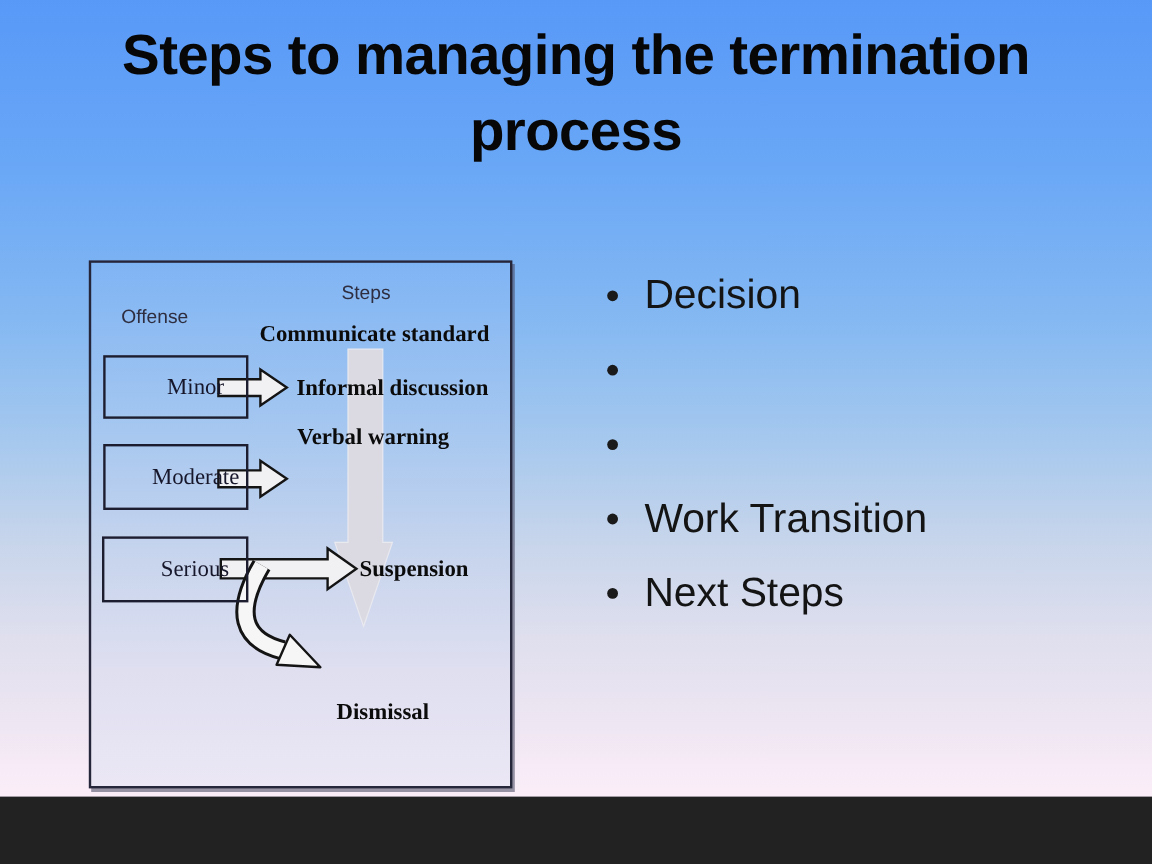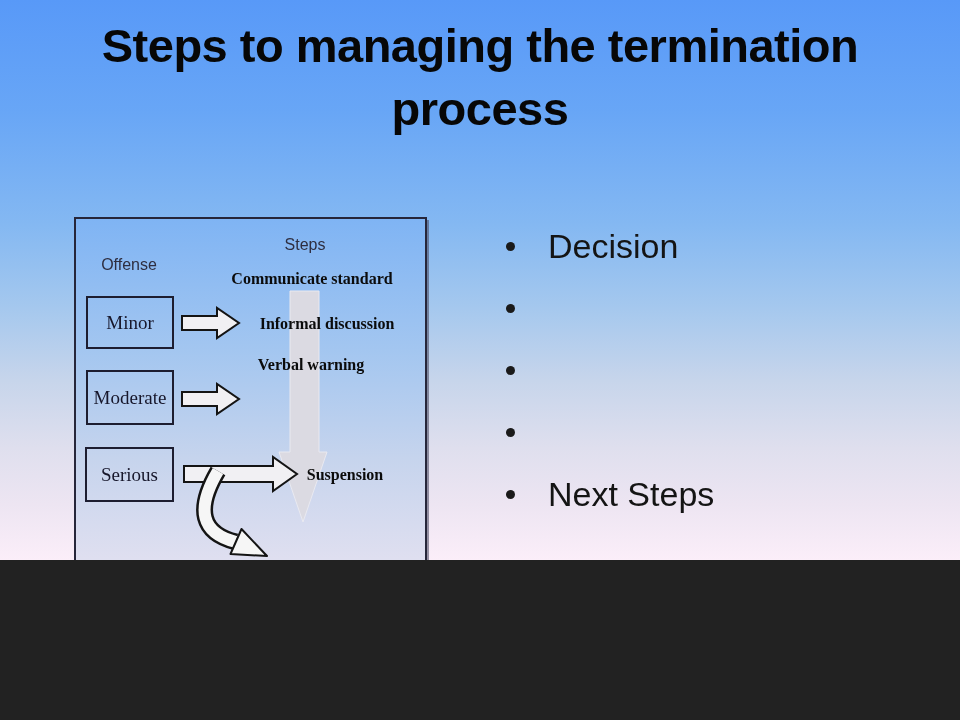--- a/index.html
+++ b/index.html
@@ -1,18 +1,18 @@
 <!DOCTYPE html>
 <html><head>
 <meta charset="utf-8">
 <style>
   html,body{margin:0;padding:0;background:#222;}
   .slide{
     position:relative;
-    width:960px;height:560px;
+    width:960px;height:664px;
     overflow:hidden;
     font-family:"Liberation Sans", sans-serif;
     background:linear-gradient(180deg,
       #5899f8 0%, #68a6f6 20%, #84b8f2 40%, #a5c8ee 55%,
       #c7d5eb 68%, #dfdfee 80%, #ede5f2 90%, #fbeef9 100%);
   }
   .title{
     position:absolute;top:14px;left:0;width:960px;
     text-align:center;
     font-weight:bold;font-size:47px;line-height:63px;
@@ -26,37 +26,38 @@
     box-shadow:2px 3px 0 rgba(70,70,95,.55);
     background:linear-gradient(180deg,
       #7fb4f4 0%, #a3c6f0 30%, #c6d4ed 55%, #dfdff0 78%, #ebe7f5 100%);
   }
   .diagram svg{position:absolute;left:0;top:0;z-index:1;}
   .dlabel{
     position:absolute;z-index:2;white-space:nowrap;
     transform:translate(-50%,-50%);
   }
   .sans{font-family:"Liberation Sans",sans-serif;font-size:16px;color:#2e2e40;}
-  .serifb{font-family:"Liberation Serif",serif;font-weight:bold;font-size:16px;color:#0b0b0b;}
+  .serifb{font-family:"Liberation Serif",serif;font-weight:bold;font-size:19px;color:#0b0b0b;}
   .obox{
     position:absolute;z-index:2;
     border:2px solid #1d1d30;
     display:flex;align-items:center;justify-content:center;
     font-family:"Liberation Serif",serif;font-size:19px;color:#17172b;
     background:transparent;
+    padding-left:33px;
   }
   
   .bullets{
     position:absolute;left:506px;top:226px;z-index:2;
     list-style:none;margin:0;padding:0;
   }
   .bullets li{
     display:flex;align-items:center;
     height:40px;margin-bottom:22px;
-    font-size:34px;color:#141414;gap:11px;
+    font-size:34px;color:#141414;
   }
   .dot{
     width:9px;height:9px;border-radius:50%;
     background:#1a1a1a;margin-right:22px;flex:0 0 9px;
   }
 </style>
 </head>
 <body>
 
 <div class="slide">
@@ -112,20 +113,21 @@
       <span>Decision</span>
     </li>
     <li>
       <span class="dot"></span>
     </li>
     <li>
       <span class="dot"></span>
     </li>
     <li>
       <span class="dot"></span>
+      <span>Work Transition</span>
     </li>
     <li>
       <span class="dot"></span>
       <span>Next Steps</span>
     </li>
   </ul>
 
 </div>
 
 </body></html>

